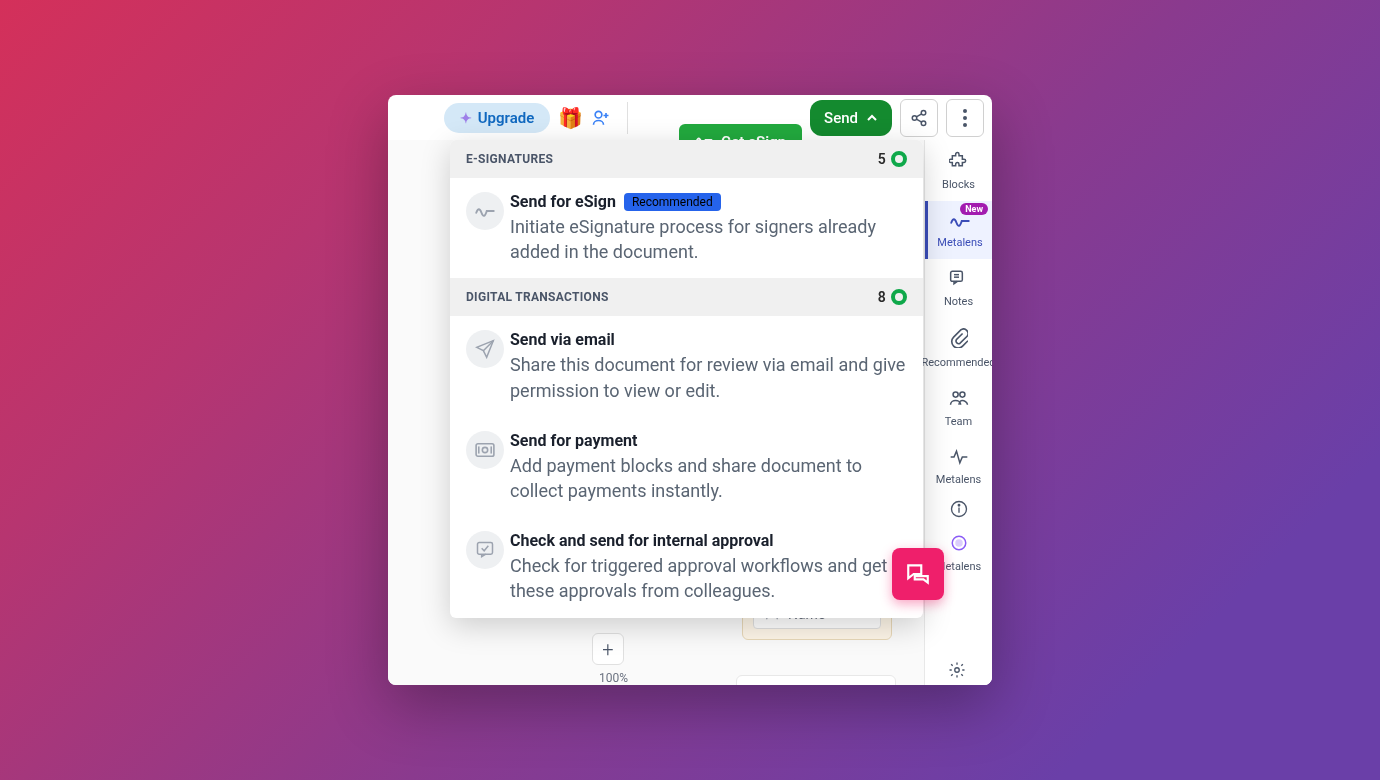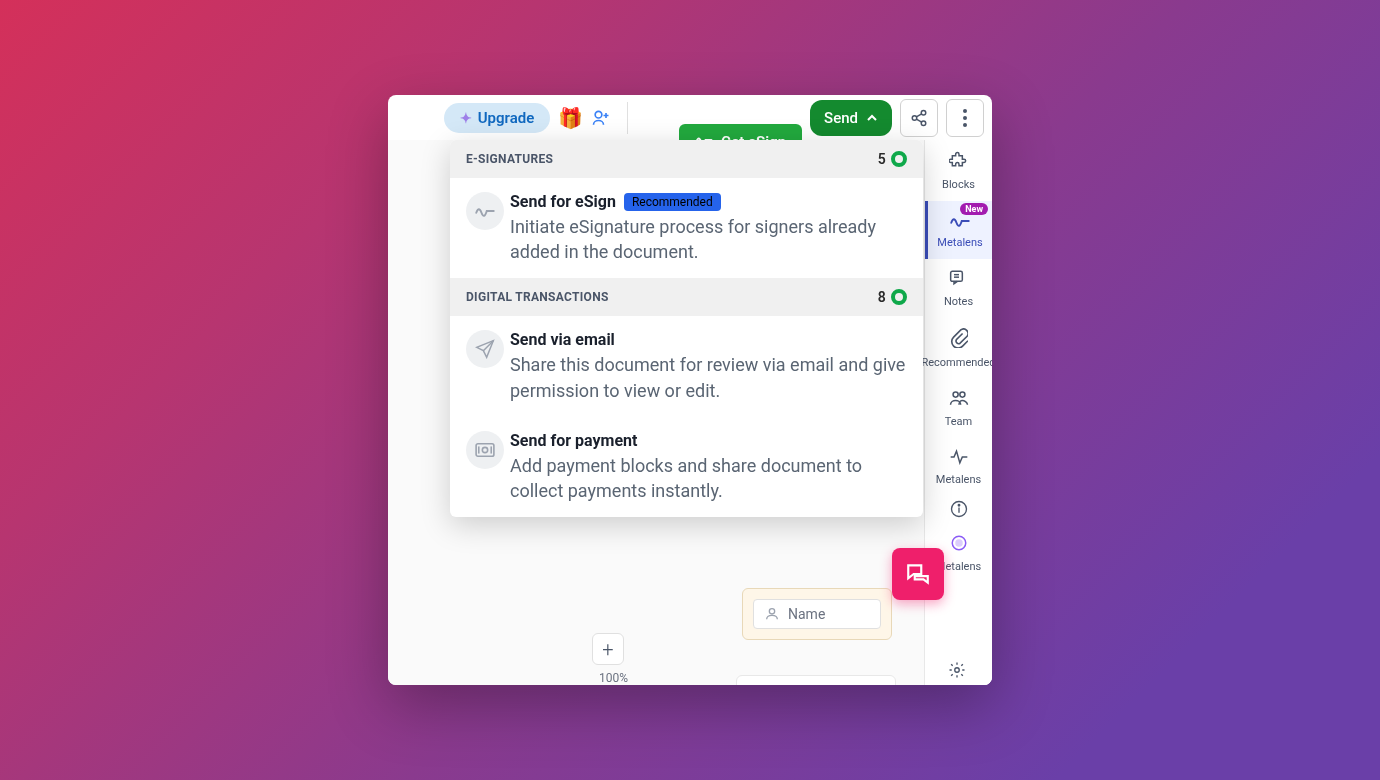--- a/index.html
+++ b/index.html
@@ -538,20 +538,33 @@
             <line x1="19" y1="5" x2="19" y2="13"></line>
           </svg>
       </div>
       <div class="menu-item-body">
         <div class="menu-item-title">Send for payment</div>
         <div class="menu-item-desc">Add payment blocks and share document to collect payments instantly.</div>
       </div>
     </div>
 
 
+    <div class="menu-item">
+      <div class="menu-icon-circle">
+        <svg width="20" height="20" viewBox="0 0 24 24" fill="none" stroke="#9ca3af" stroke-width="1.8">
+            <rect x="3" y="3" width="18" height="14" rx="2"></rect>
+            <path d="M8 17v3l5-3"></path>
+            <path d="M8 10l3 3 5-6"></path>
+          </svg>
+      </div>
+      <div class="menu-item-body">
+        <div class="menu-item-title">Check and send for internal approval</div>
+        <div class="menu-item-desc">Check for triggered approval workflows and get these approvals from colleagues.</div>
+      </div>
+    </div>
   </div>
 
   <div class="chat-fab">
     <svg width="26" height="26" viewBox="0 0 24 24" fill="none" stroke="#fff" stroke-width="2">
         <path d="M3 4h12v8H8l-5 4V4z"></path>
         <path d="M9 14h12v6l-4-3H9v-3z" fill="#fff" fill-opacity="0.0"></path>
       </svg>
   </div>
 
 </div>

